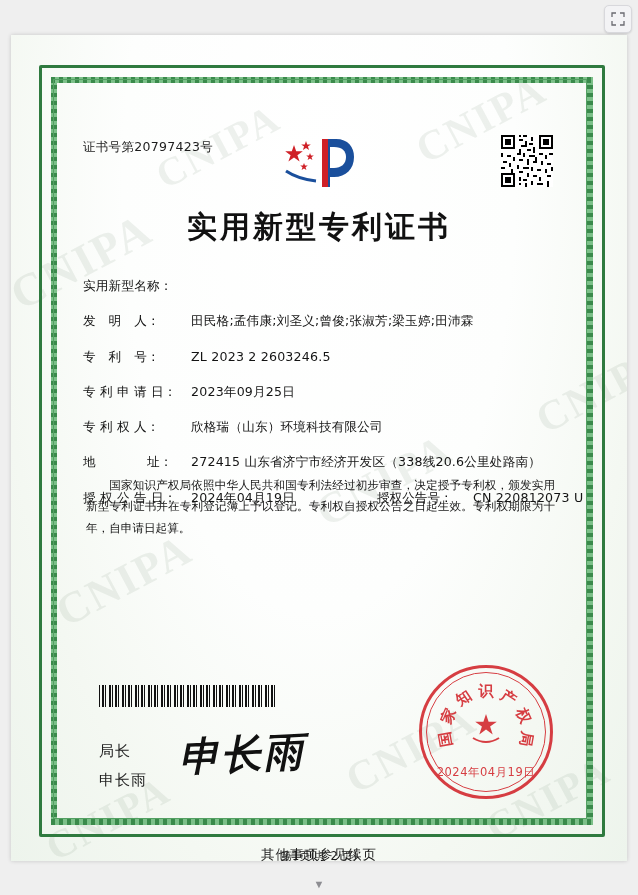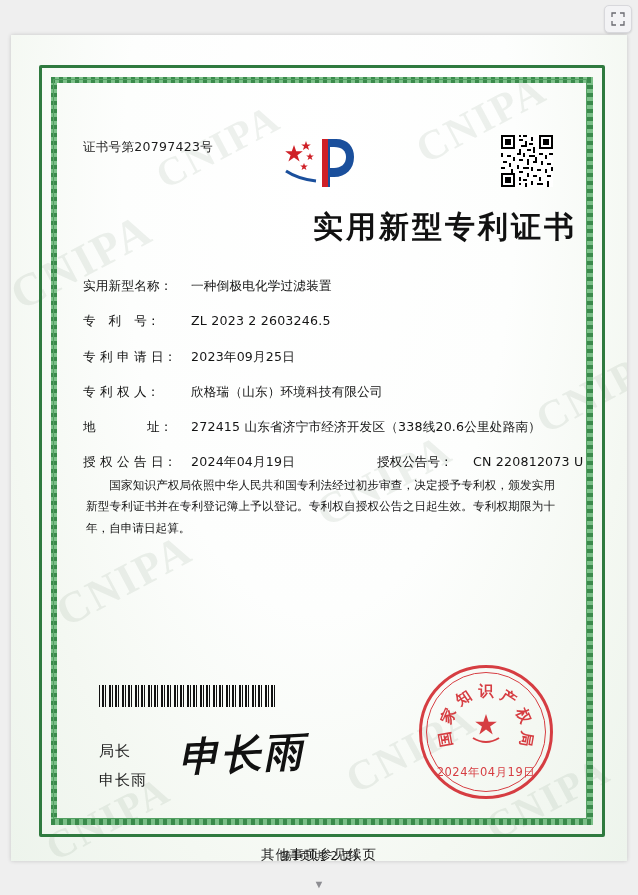--- a/index.html
+++ b/index.html
@@ -121,21 +121,21 @@
     position: absolute;
     right: 24px; top: 48px;
     width: 52px; height: 52px;
     background: #fff;
   }
   .qr svg { display: block; }
 
   .main-title {
     position: absolute;
     left: 0; right: 0; top: 120px;
-    text-align: right;
+    text-align: center;
     font-family: "DejaVu Sans", sans-serif;
     font-weight: bold;
     font-size: 30px;
     letter-spacing: 3px;
     color: #111;
   }
 
   .fields {
     position: absolute;
     left: 22px; top: 190px;
@@ -386,23 +386,26 @@
           </g>
         </svg>
       </div>
 
       <div class="main-title">实用新型专利证书</div>
 
       <div class="fields">
 
         <div class="field-row">
           <div class="field-label">实用新型名称：</div>
-          <div class="field-value">一种倒极电化学过滤装置</div>
-        </div>
-
+        </div>
+
+        <div class="field-row">
+          <div class="field-label">发　明　人：</div>
+          <div class="field-value">田民格;孟伟康;刘圣义;曾俊;张淑芳;梁玉婷;田沛霖</div>
+        </div>
 
         <div class="field-row">
           <div class="field-label">专　利　号：</div>
           <div class="field-value">ZL 2023 2 2603246.5</div>
         </div>
 
         <div class="field-row">
           <div class="field-label">专 利 申 请 日：</div>
           <div class="field-value">2023年09月25日</div>
         </div>

